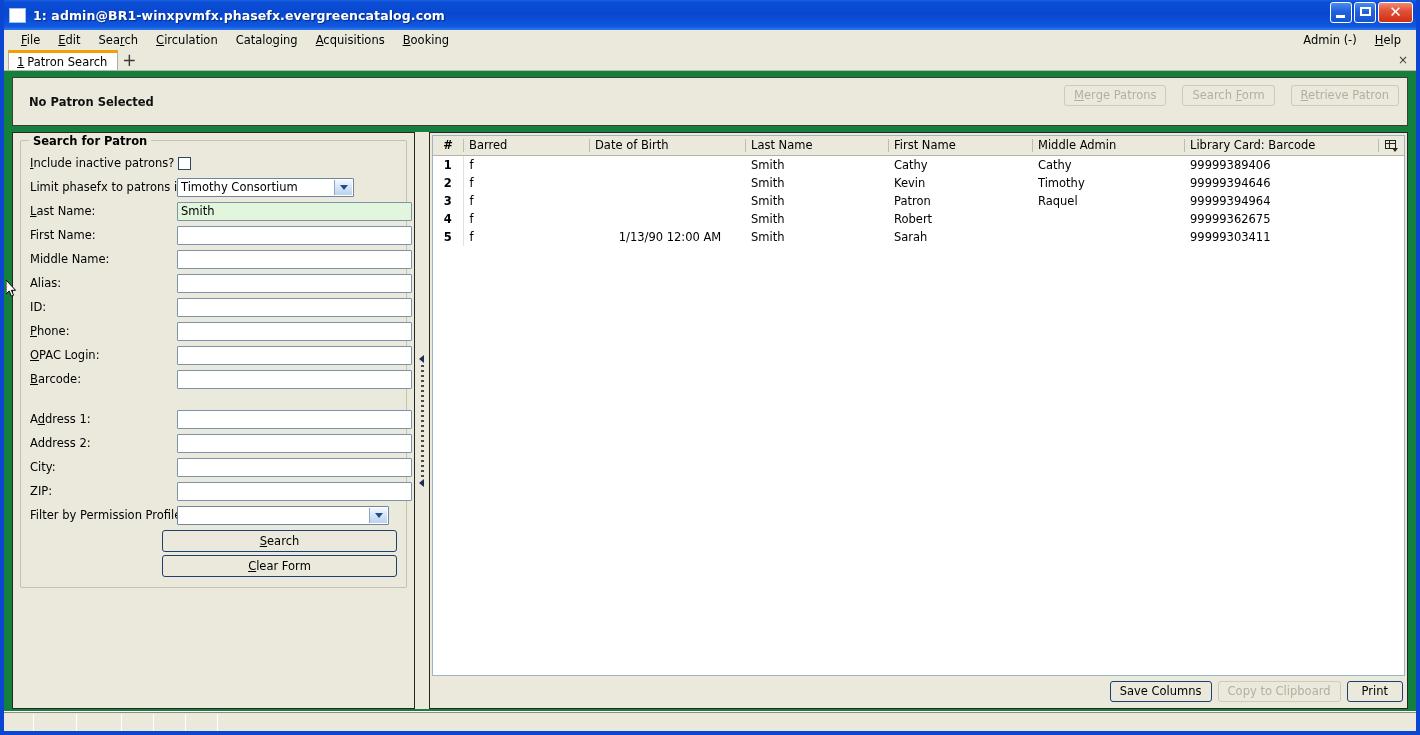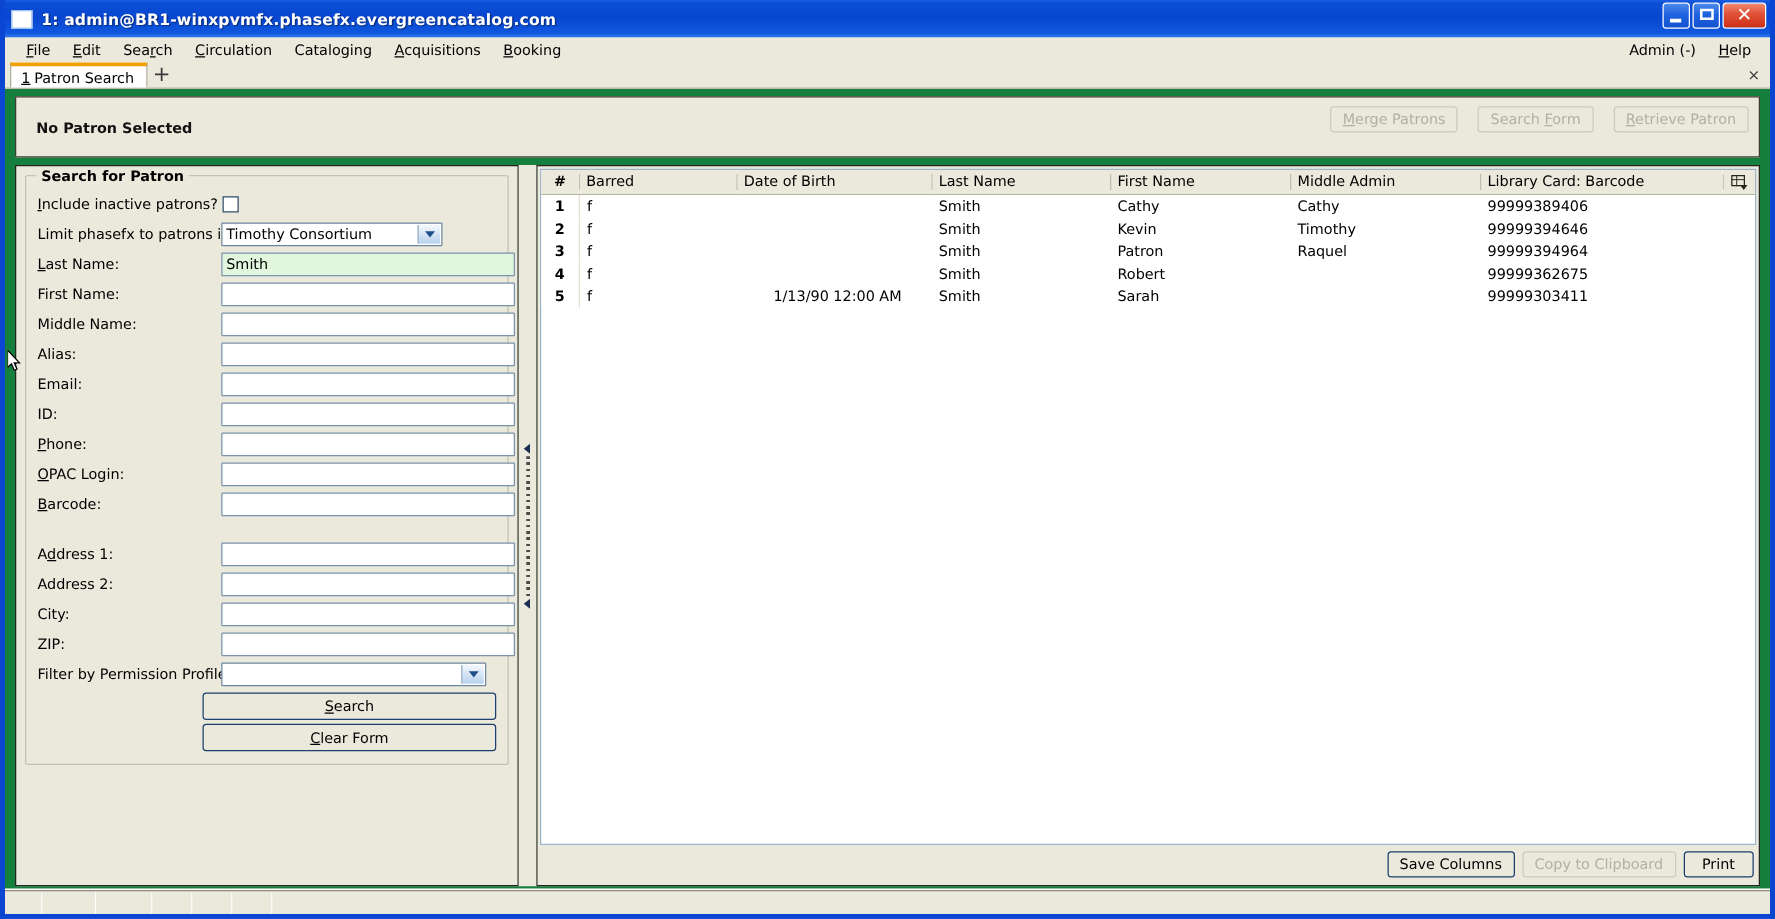--- a/index.html
+++ b/index.html
@@ -623,24 +623,20 @@
             <div class="frow">
               <div class="flabel">Middle Name:</div>
               <input class="finput" type="text" value="" style="">
             </div>
 
             <div class="frow">
               <div class="flabel">Alias:</div>
               <input class="finput" type="text" value="" style="">
             </div>
 
-            <div class="frow">
-              <div class="flabel">Email:</div>
-              <input class="finput" type="text" value="" style="">
-            </div>
 
             <div class="frow">
               <div class="flabel">ID:</div>
               <input class="finput" type="text" value="" style="">
             </div>
 
             <div class="frow">
               <div class="flabel"><u>P</u>hone:</div>
               <input class="finput" type="text" value="" style="">
             </div>

